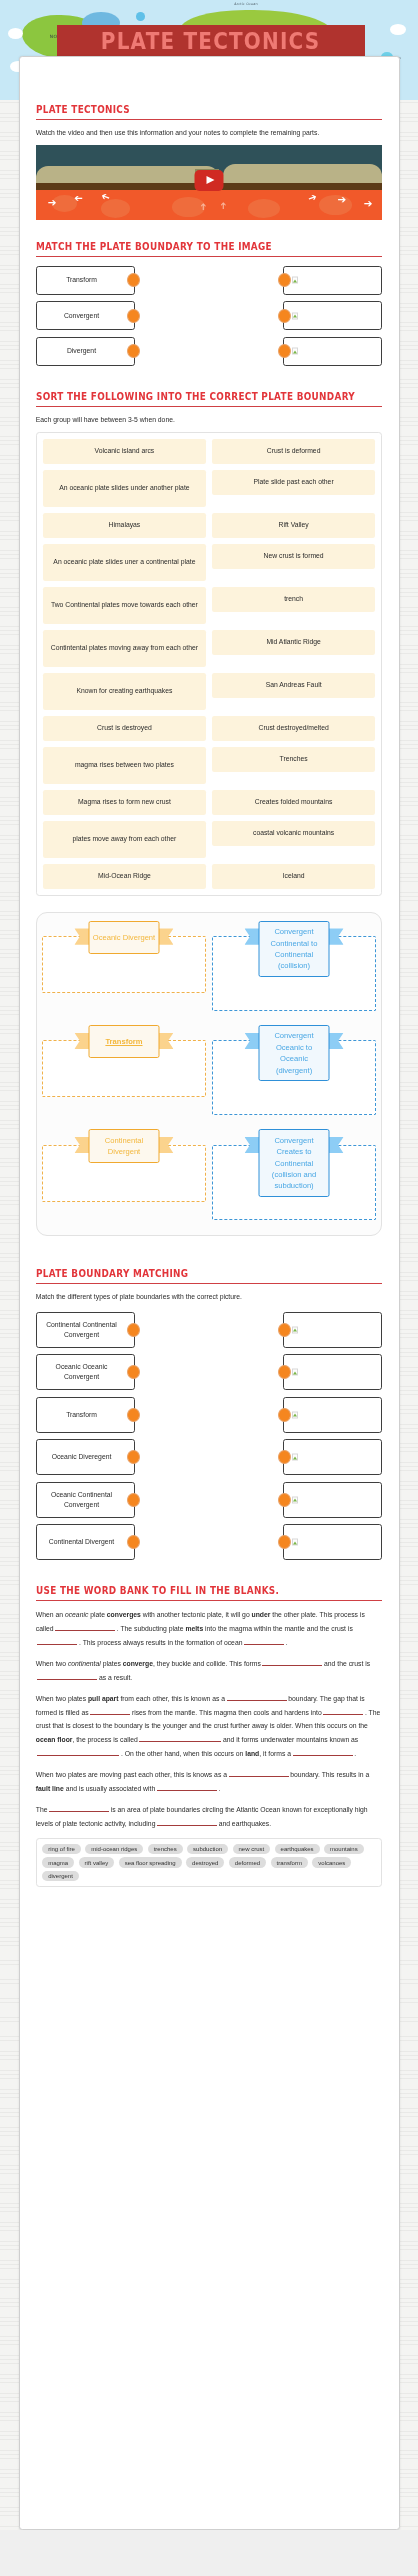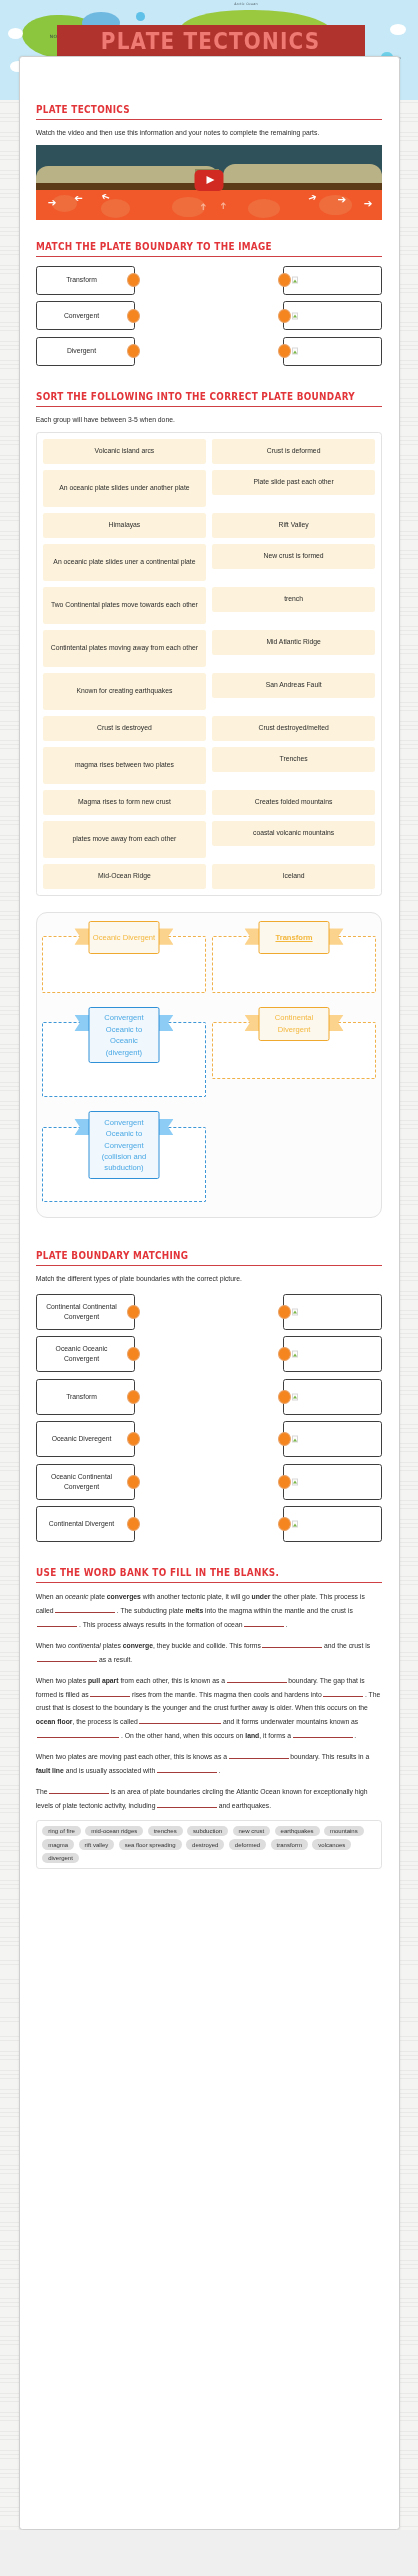--- a/index.html
+++ b/index.html
@@ -327,20 +327,28 @@
 
         <div class="dz">
           <div class="ribbon">
             <span class="tailL"></span>
             <span class="tailR"></span>
             <div class="ribbon-inner">Oceanic Divergent</div>
           </div>
           <div class="dz-area"></div>
         </div>
 
+        <div class="dz blue">
+          <div class="ribbon">
+            <span class="tailL"></span>
+            <span class="tailR"></span>
+            <div class="ribbon-inner">Convergent Continental to Continental (collision)</div>
+          </div>
+          <div class="dz-area"></div>
+        </div>
 
         <div class="dz">
           <div class="ribbon">
             <span class="tailL"></span>
             <span class="tailR"></span>
             <div class="ribbon-inner">
                 <u>Transform</u>
               </div>
           </div>
           <div class="dz-area"></div>
@@ -361,21 +369,21 @@
             <span class="tailR"></span>
             <div class="ribbon-inner">Continental Divergent</div>
           </div>
           <div class="dz-area"></div>
         </div>
 
         <div class="dz blue">
           <div class="ribbon">
             <span class="tailL"></span>
             <span class="tailR"></span>
-            <div class="ribbon-inner">Convergent Oceanic to Convergent (collision and subduction)</div>
+            <div class="ribbon-inner">Convergent Creates to Continental (collision and subduction)</div>
           </div>
           <div class="dz-area"></div>
         </div>
 
       </div>
     </div>
   </div>
 
   <div class="spacer-sec"></div>
   <div class="spacer-sec"></div>

